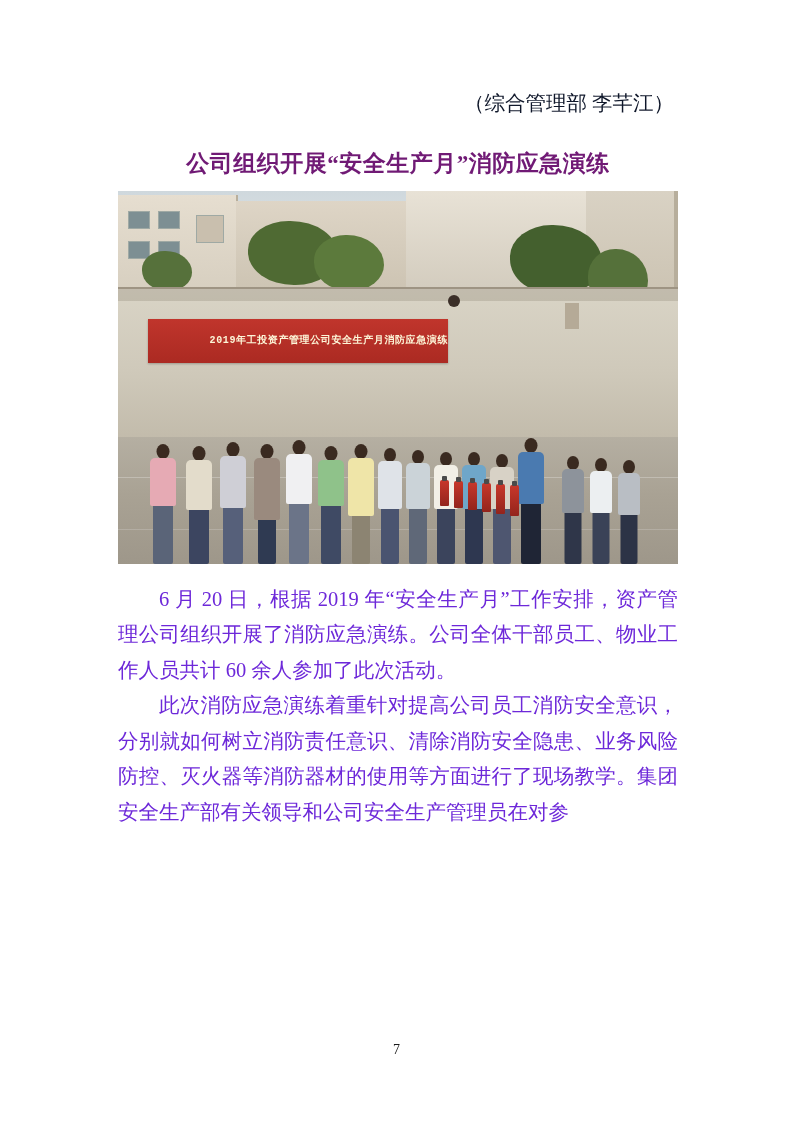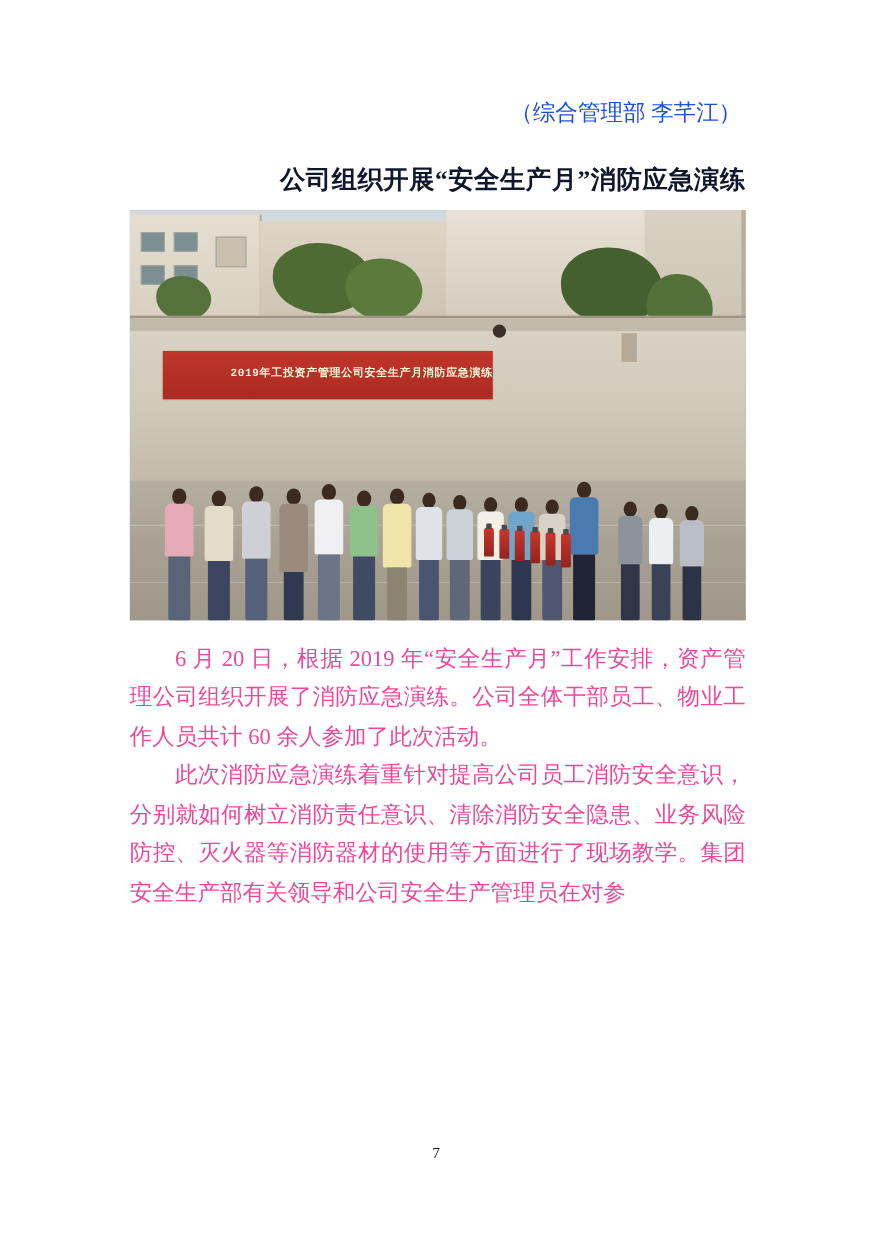--- a/index.html
+++ b/index.html
@@ -28,30 +28,30 @@
     line-height: 35.5px;
     letter-spacing: 0.2px;
     color: #1a1a1a;
     text-align: justify;
     margin: 0;
     font-family: "Liberation Serif", "DejaVu Serif", serif;
   }
   .signature {
     font-size: 20.5px;
     line-height: 35.5px;
-    color: #1d4ed8;
+    color: #0f172a;
     text-align: right;
     margin: 8px 0 0 0;
     padding-right: 4px;
   }
   .article-title {
     font-size: 23px;
     font-weight: bold;
-    text-align: right;
-    color: #0f172a;
+    text-align: center;
+    color: #701a75;
     margin: 26px 0 12px 0;
     letter-spacing: 0.5px;
     font-family: "Liberation Serif", "DejaVu Serif", serif;
   }
   .photo-wrap {
     width: 560px;
     height: 373px;
     position: relative;
     overflow: hidden;
     background: #b9b3a5;
@@ -140,21 +140,21 @@
     position: absolute; width: 9px; border-radius: 2px 2px 1px 1px;
     background: linear-gradient(180deg,#c8372b,#93241c);
   }
   .ext-top {
     position: absolute; top: -4px; left: 2px; width: 5px; height: 5px;
     background: #4a4a4a; border-radius: 1px;
   }
   .caption-par {
     font-size: 20.5px;
     line-height: 35.5px;
-    color: #ec4899;
+    color: #6d28d9;
     text-align: justify;
     margin: 0;
     text-indent: 2em;
   }
   .page-number {
     position: absolute;
     left: 0; right: 0;
     top: 1042px;
     text-align: center;
     font-size: 14px;

